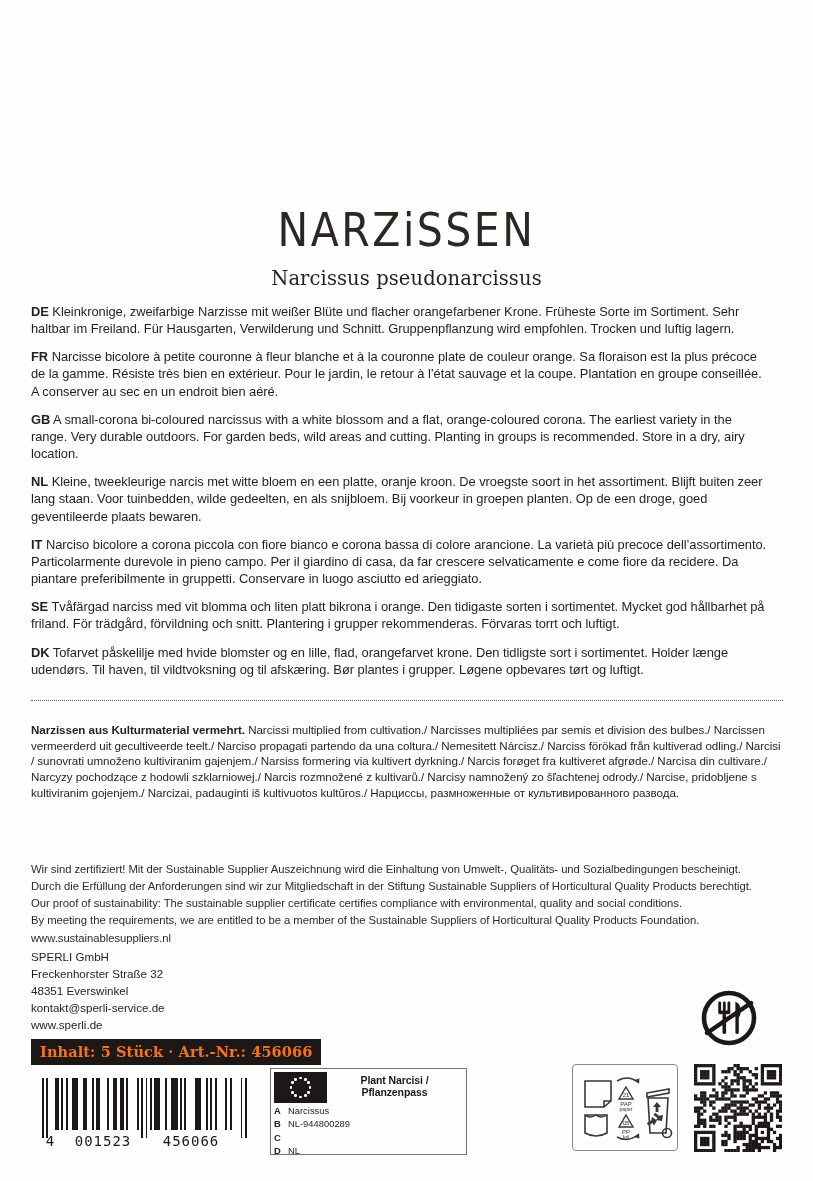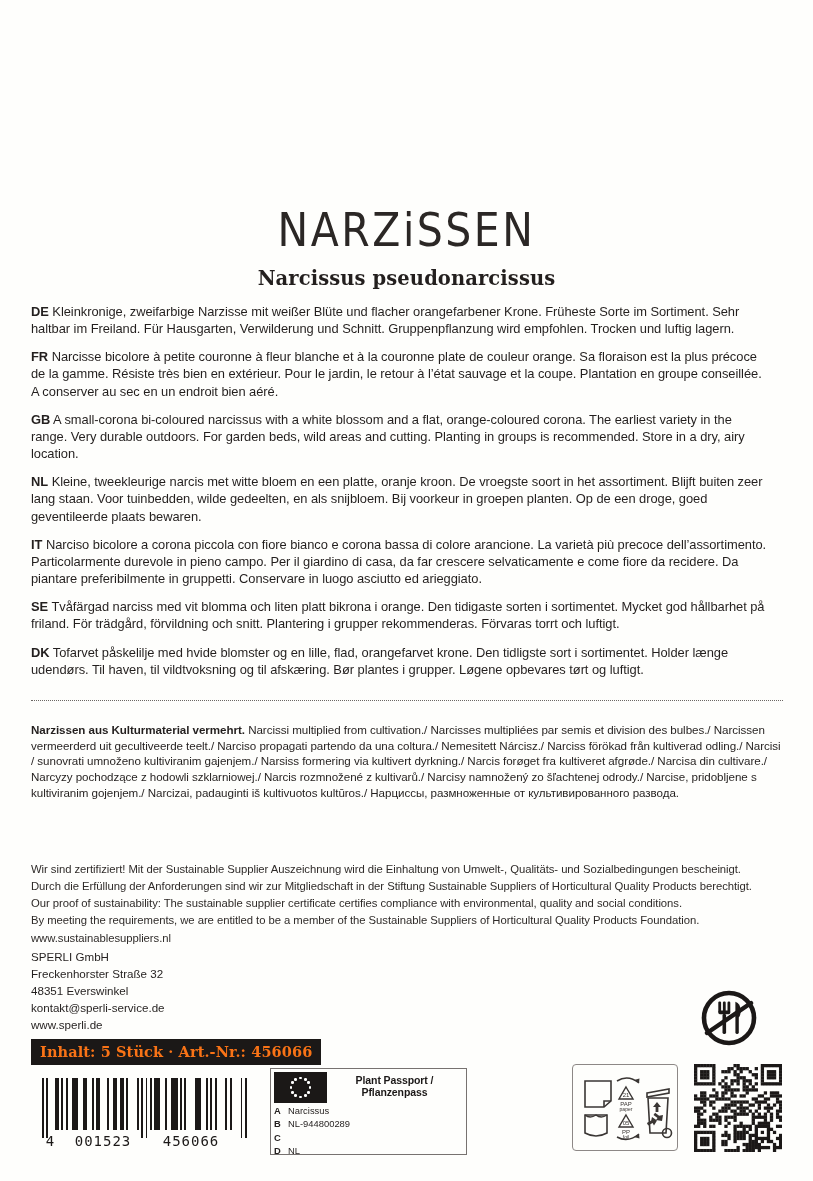--- a/index.html
+++ b/index.html
@@ -34,21 +34,21 @@
     letter-spacing: 2.5px;
     color: #2b2725;
     line-height: 1;
     margin: 0;
     transform: scaleY(1.12);
     transform-origin: center top;
   }
   .sub-title {
     font-family: "DejaVu Serif", serif;
     font-size: 19.5px;
-    font-weight: bold;
+    font-weight: normal;
     color: #231f1e;
     margin: 0;
     padding-top: 18px;
     letter-spacing: 0.1px;
   }
 
   
   .descriptions {
     position: absolute;
     left: 31px; top: 303px;
@@ -371,21 +371,21 @@
           <i style="left: 34.7px; top: 14.2px;"></i>
           <i style="left: 33.4272px; top: 18.95px;"></i>
           <i style="left: 29.95px; top: 22.4272px;"></i>
           <i style="left: 25.2px; top: 23.7px;"></i>
           <i style="left: 20.45px; top: 22.4272px;"></i>
           <i style="left: 16.9728px; top: 18.95px;"></i>
           <i style="left: 15.7px; top: 14.2px;"></i>
           <i style="left: 16.9728px; top: 9.45px;"></i>
           <i style="left: 20.45px; top: 5.97276px;"></i>
         </div>
-      <div class="pp-title">Plant Passport / Pflanzenpass</div>
+      <div class="pp-title">Plant Narcisi / Pflanzenpass</div>
     </div>
     <div class="pp-rows" id="pp-rows">
         <div class="pp-row">
           <span class="pp-key">A</span>
           <span class="pp-val">Narcissus</span>
         </div>
         <div class="pp-row">
           <span class="pp-key">B</span>
           <span class="pp-val">NL-944800289</span>
         </div>

